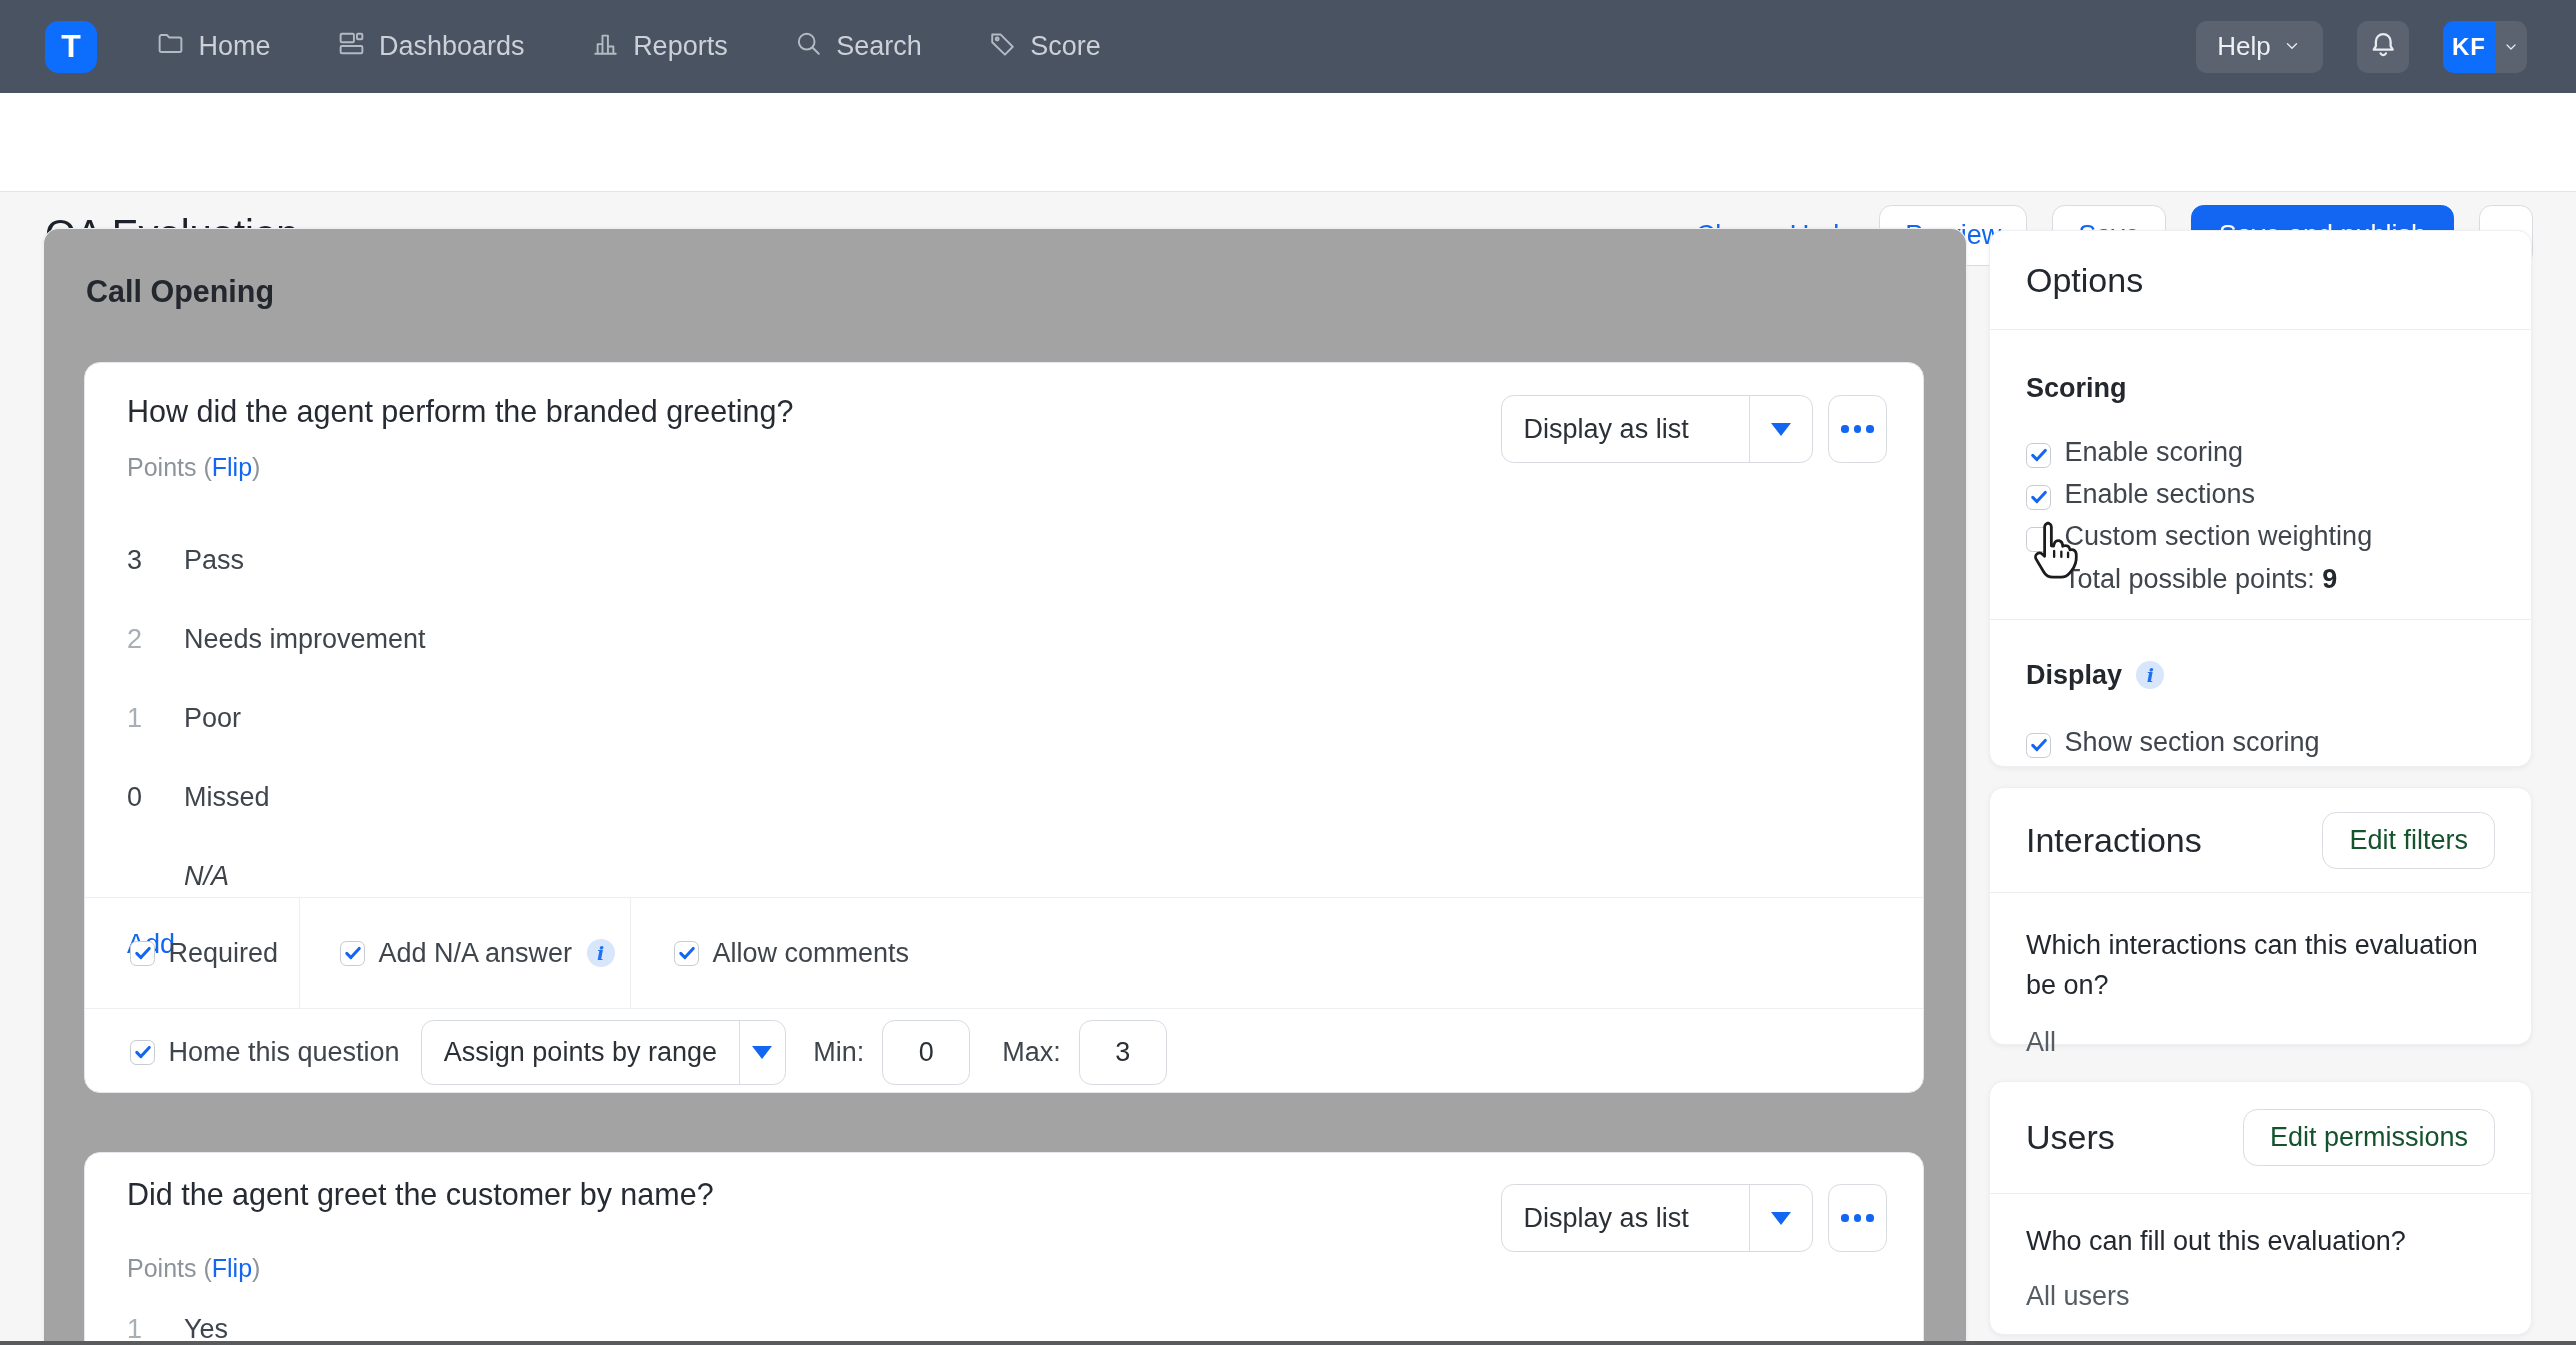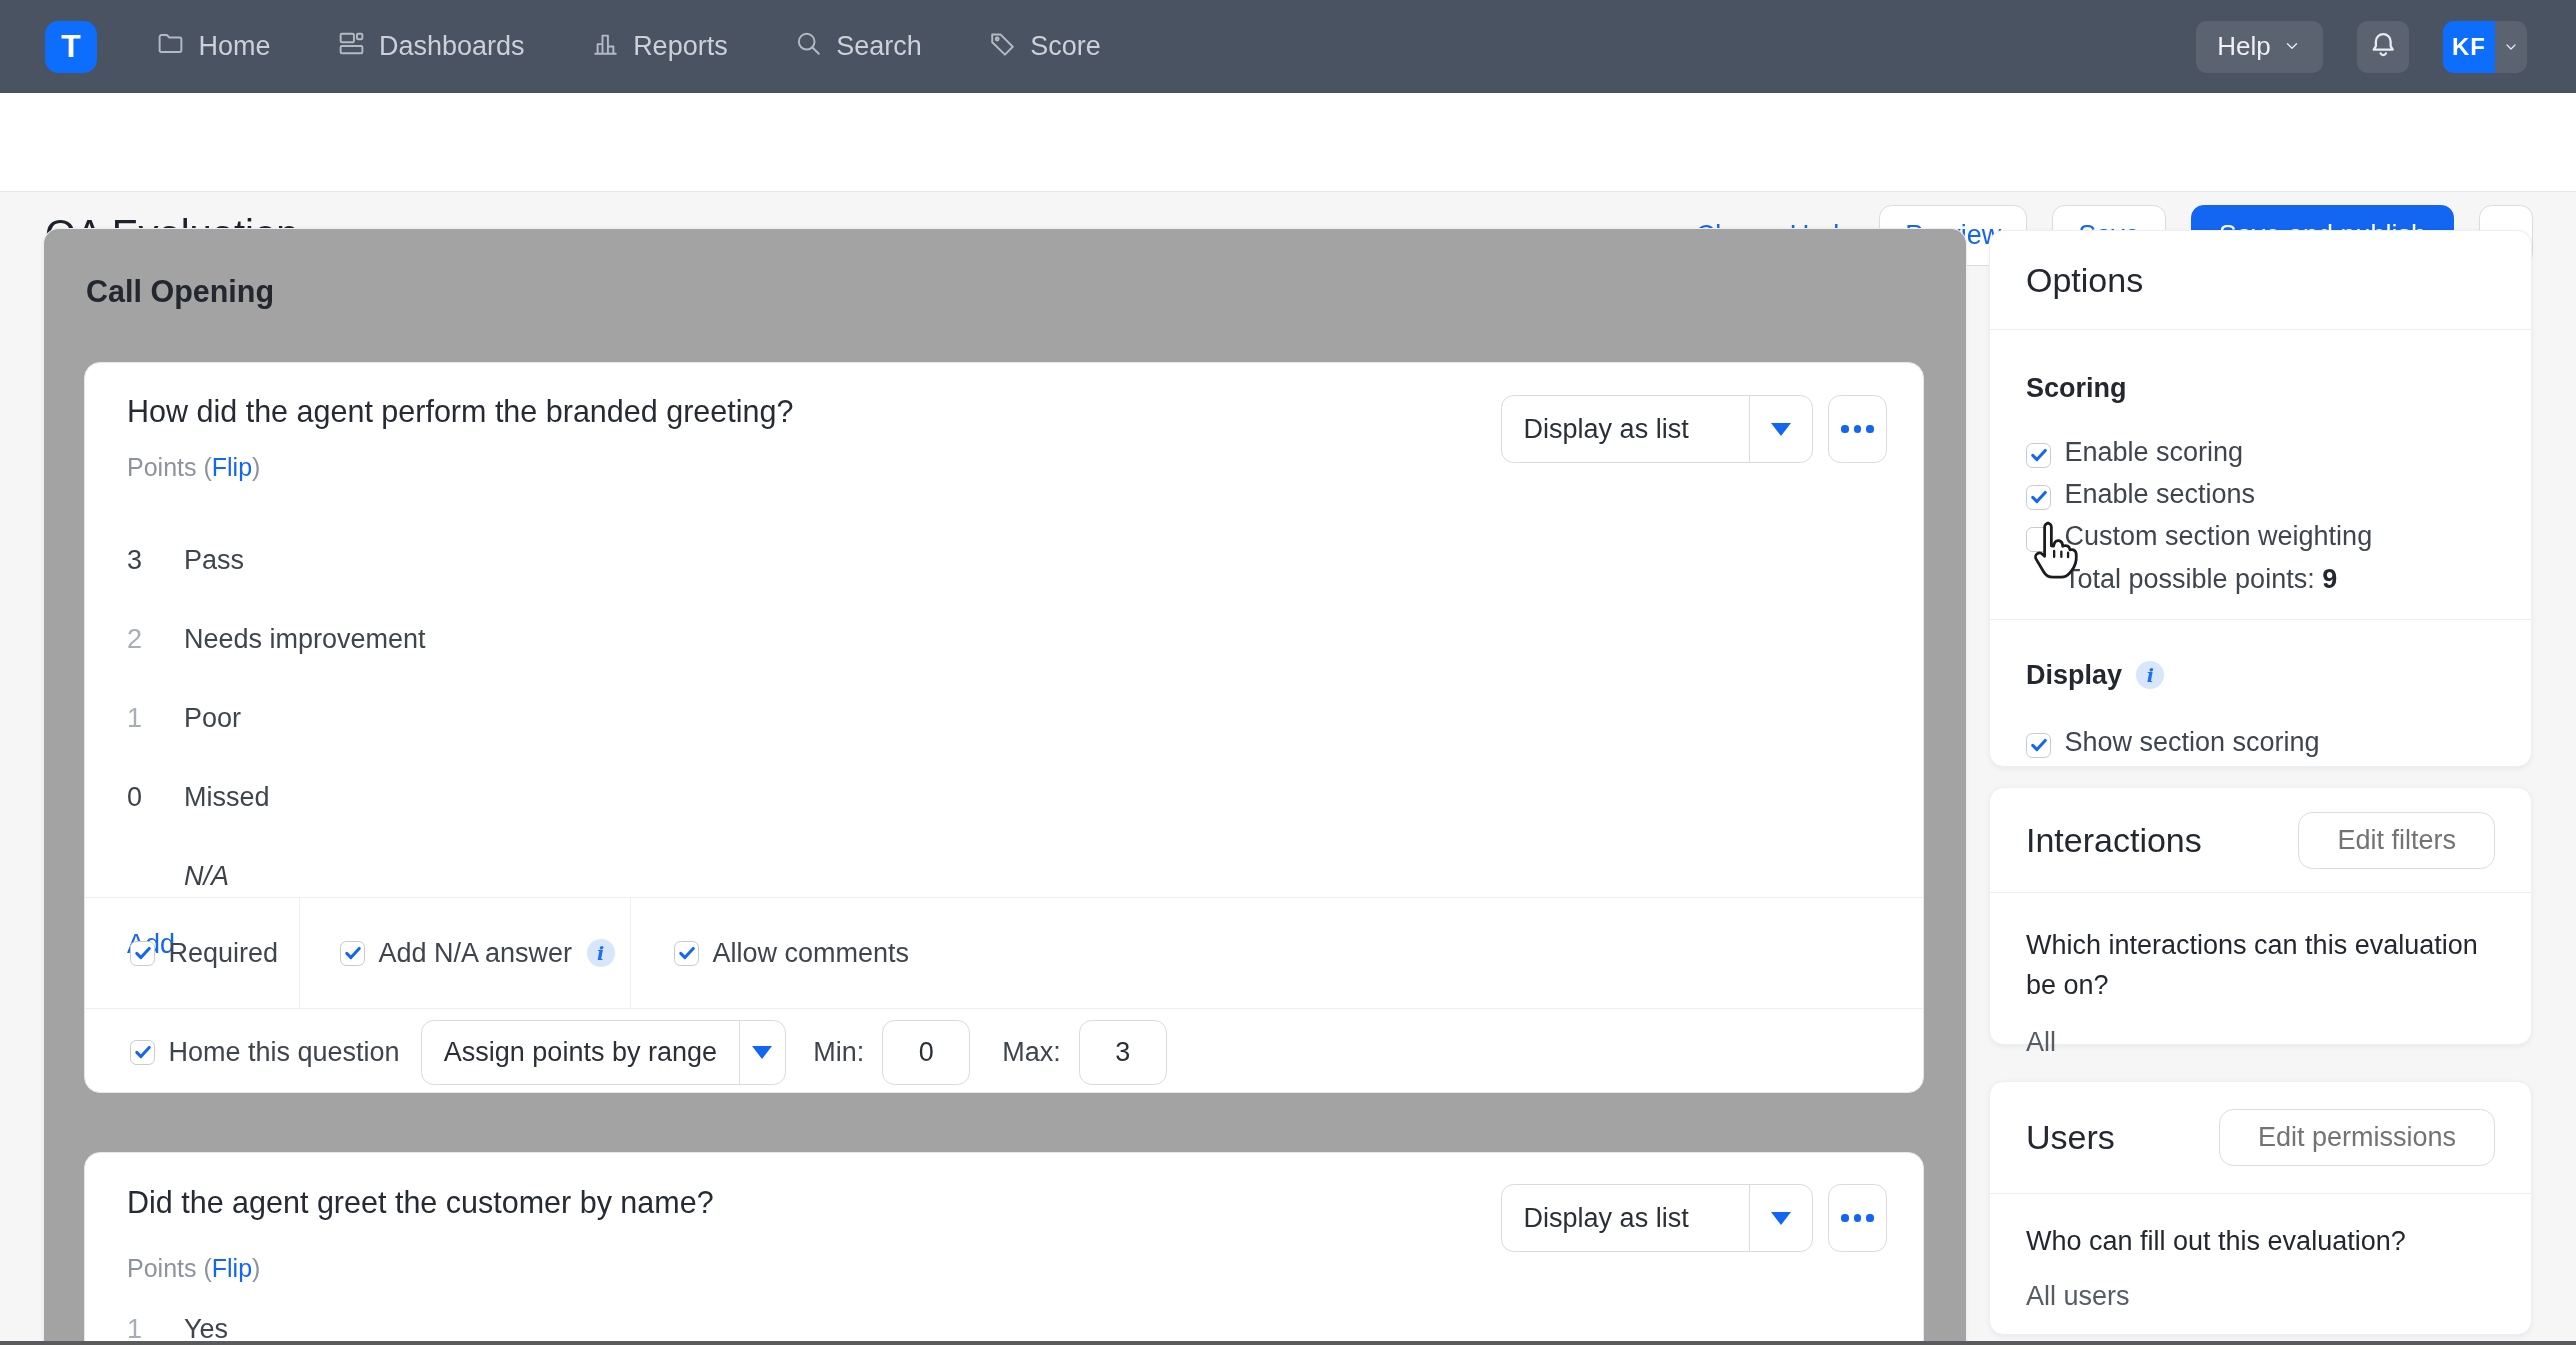--- a/index.html
+++ b/index.html
@@ -88,22 +88,22 @@
   
   .panel { position:absolute; left:1989px; width:543px; background:#fff; border:1.8px solid #edeff2; border-radius:14.4px;
            box-shadow:0 1.8px 5.4px rgba(20,24,30,.05); }
   .panel-head { height:99px; display:flex; align-items:center; justify-content:space-between; padding:0 36px; border-bottom:1.8px solid #ecedf0; }
   .panel-title { font-size:34px; font-weight:500; color:#23272e; }
   .panel-options { top:230px; height:537px; }
   .panel-interactions { top:787px; height:258px; }
   .panel-interactions .panel-head { height:105px; }
   .panel-users { top:1081px; height:254px; }
   .panel-users .panel-head { height:112px; }
-  .panel-btn { height:57px; border:1.8px solid #d9dce1; border-radius:14.4px; background:#fff; color:#737373; font-size:27px;
-               display:flex; align-items:center; padding:0 38px; cursor:pointer; }
+  .panel-btn { height:57px; border:1.8px solid #d9dce1; border-radius:14.4px; background:#fff; color:#14532d; font-size:27px;
+               display:flex; align-items:center; padding:0 26px; cursor:pointer; }
   .sb-group { padding:43px 36px 0; }
   .sb-heading { font-size:27px; font-weight:600; color:#23272e; display:flex; align-items:center; }
   .sb-rows { margin-top:21.6px; }
   .sb-row { height:42px; display:flex; align-items:flex-end; }
   .sb-total { margin:12.6px 0 0 38px; font-size:27px; color:#3f454d; }
   .sb-total b { font-weight:700; color:#23272e; }
   .sb-divider { margin-top:23.4px; border-top:1.8px solid #ecedf0; }
   .sb-group2 { padding:40px 36px 0; }
   .sb-group2 .sb-row { margin-top:25px; }
   .panel-body { padding:32px 36px 0; }
@@ -286,21 +286,21 @@
           </div>
       </div>
       <span class="mm-label">Min:</span>
       <div class="mm-input">0</div>
       <span class="mm-label max">Max:</span>
       <div class="mm-input">3</div>
     </div>
   </div>
 
   <div class="q-card q-card2">
-    <div class="q-title" style="top:32px;">Did the agent greet the customer by name?</div>
+    <div class="q-title" style="top:24px;">Did the agent greet the customer by name?</div>
     <div class="select select-display" style="top:31px;">
       <div class="select-text">Display as list</div>
       <div class="select-caret">
           <span class="caret-down"></span>
         </div>
     </div>
     <div class="card-menu" style="top:31px;">
       <span class="dots">
           <i></i>
           <i></i>

